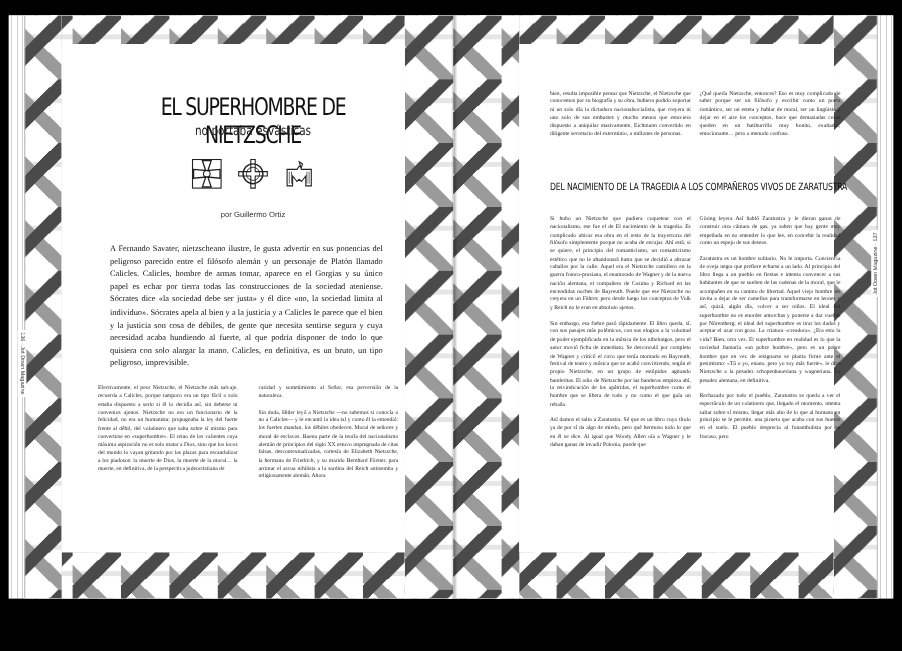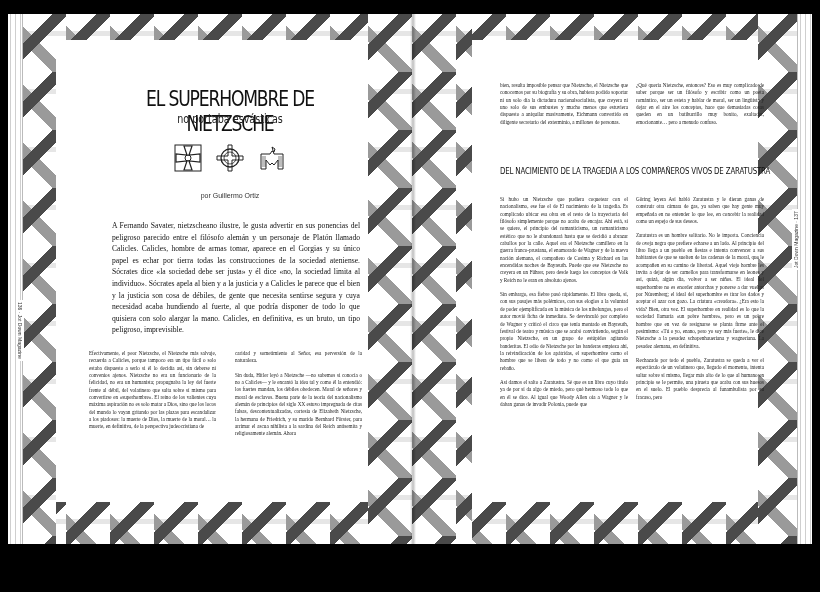--- a/index.html
+++ b/index.html
@@ -67,21 +67,21 @@
   .symbols {
     position: absolute; left: 150px; top: 144px; width: 160px; height: 32px;
     display: flex; justify-content: center; gap: 14px;
   }
   .symbol { width: 28px; height: 28px; }
   .byline {
     position: absolute; left: 80px; top: 192px; width: 300px; text-align: center;
     font-family: "Liberation Sans", sans-serif; font-size: 7px; color: #333;
   }
   .lead {
-    position: absolute; left: 112px; top: 220px; width: 248px;
+    position: absolute; left: 100px; top: 220px; width: 248px;
     font-size: 7.6px; line-height: 11.6px; text-align: justify; color: #111; margin: 0;
   }
   .col { position: absolute; font-size: 5.1px; line-height: 7.35px; text-align: justify; color: #222; }
   .col p { margin: 0 0 7px 0; }
   .col-l1 { left: 89px; top: 350px; width: 127px; }
   .col-l2 { left: 235px; top: 350px; width: 127px; }
   .col-r1 { left: 500px; top: 82px; width: 128px; }
   .col-r2 { left: 636px; top: 82px; width: 128px; }
   .col-r3 { left: 500px; top: 196px; width: 128px; }
   .col-r4 { left: 622px; top: 187px; width: 128px; }

